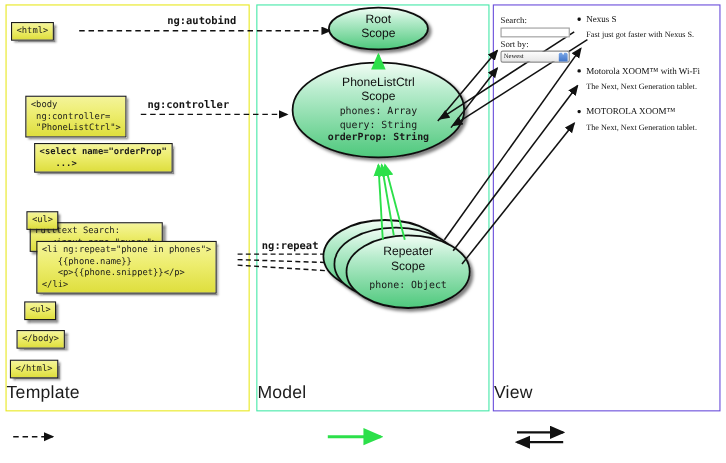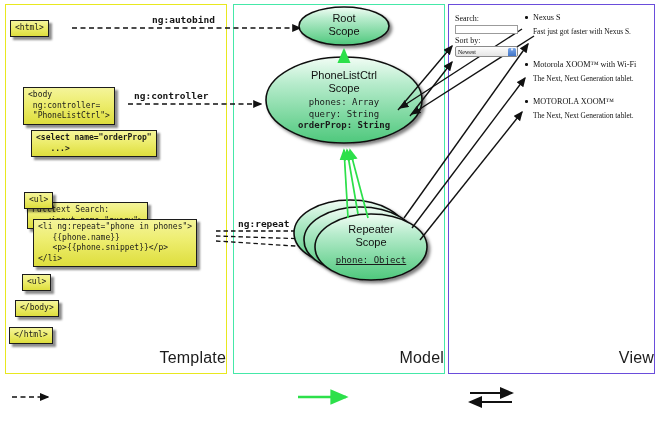--- a/index.html
+++ b/index.html
@@ -9,21 +9,21 @@
     -webkit-font-smoothing:antialiased;
   }
   #stage{position:absolute;left:0;top:0;width:660px;height:421px;}
 
   
   .panel{position:absolute;background:#fff;box-sizing:border-box;}
   #panel-template{left:5px;  top:4px; width:222px; height:370px; border:1.5px solid #e8e81f;}
   #panel-model   {left:233px;top:4px; width:212px; height:370px; border:1.5px solid #45e8a8;}
   #panel-view    {left:448px;top:4px; width:207px; height:370px; border:1.5px solid #6a4ddb;}
   .panel-title{
-    position:absolute;bottom:6px;left:0;right:0;text-align:right;
+    position:absolute;bottom:6px;left:0;right:0;text-align:left;
     font-size:16px;color:#1b1b1b;letter-spacing:.2px;
   }
 
   
   #wires{position:absolute;left:0;top:0;width:660px;height:421px;pointer-events:none;}
 
   
   .code-box{
     position:absolute;box-sizing:border-box;
     border:1.3px solid #1c1c1c;
@@ -218,21 +218,21 @@
     <div class="ell-props">
       <div>phones: Array</div>
       <div>query: String</div>
       <div class="b">orderProp: String</div>
     </div>
   </div>
 
   <div class="ell-label" style="left:311px;top:223px;width:120px;">
     <div class="ell-title">Repeater</div>
     <div class="ell-title">Scope</div>
-    <div class="ell-props" style="margin-top:6px;text-decoration:underline;">
+    <div class="ell-props" style="margin-top:6px;">
       <div>phone: Object</div>
     </div>
   </div>
 
   <div class="v-label" style="left:455px;top:14px;">Search:</div>
   <input id="v-search-input" type="text" placeholder="" style="">
 
   <div class="v-label" style="left:455px;top:36px;">Sort by:</div>
   <div id="v-select">
     <span>Newest</span>

